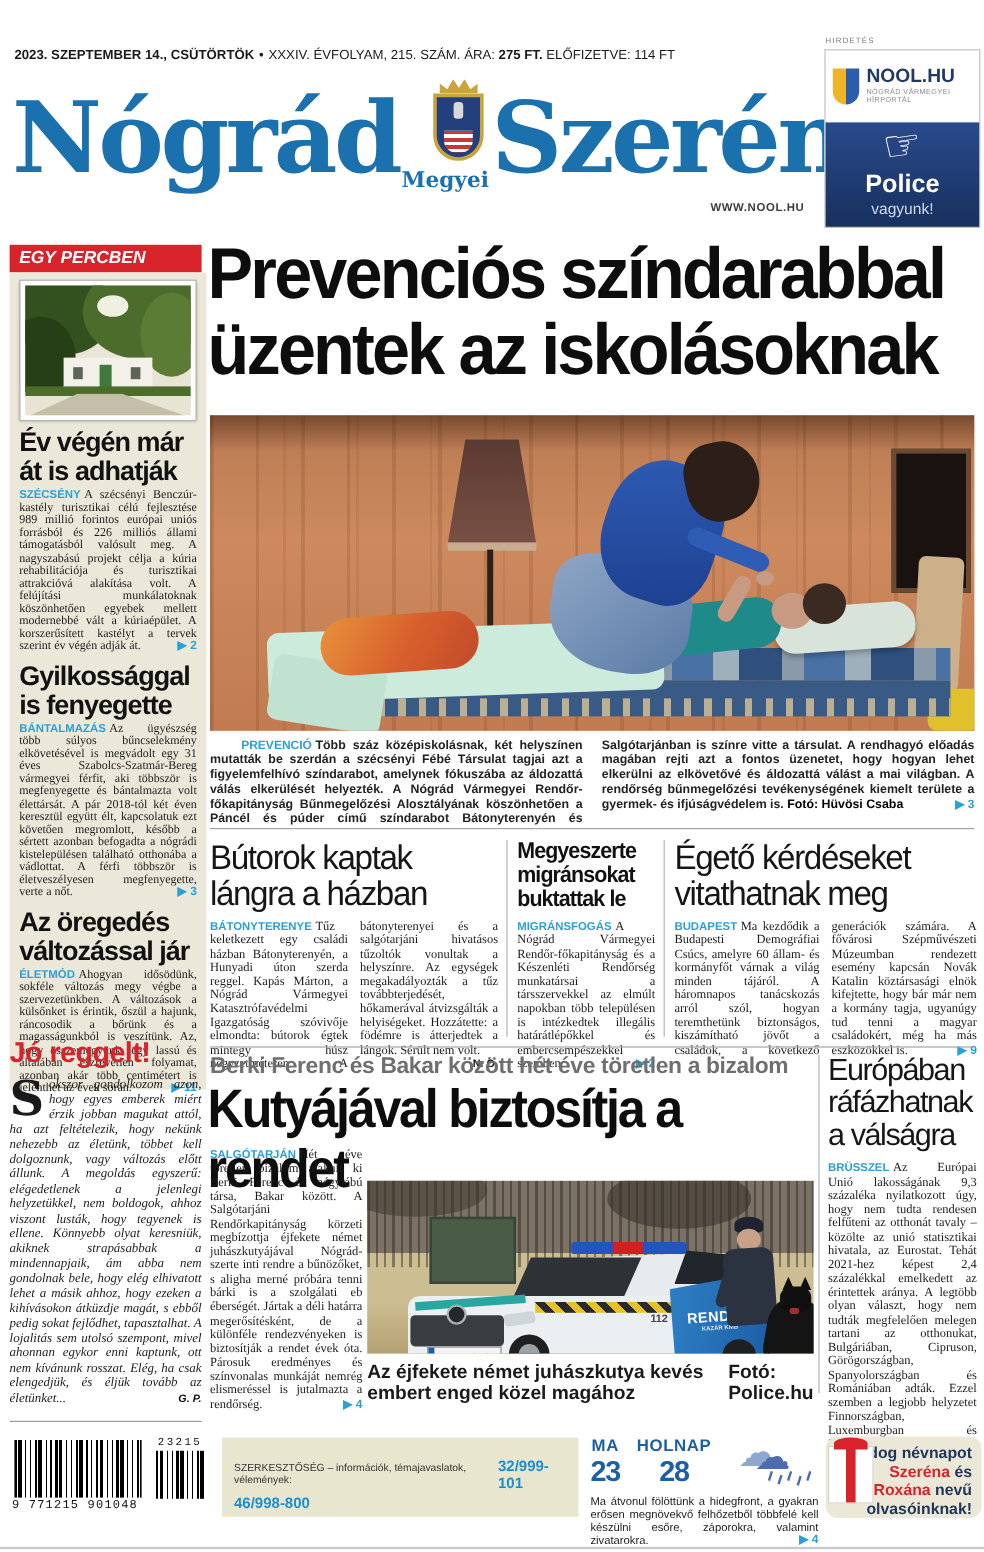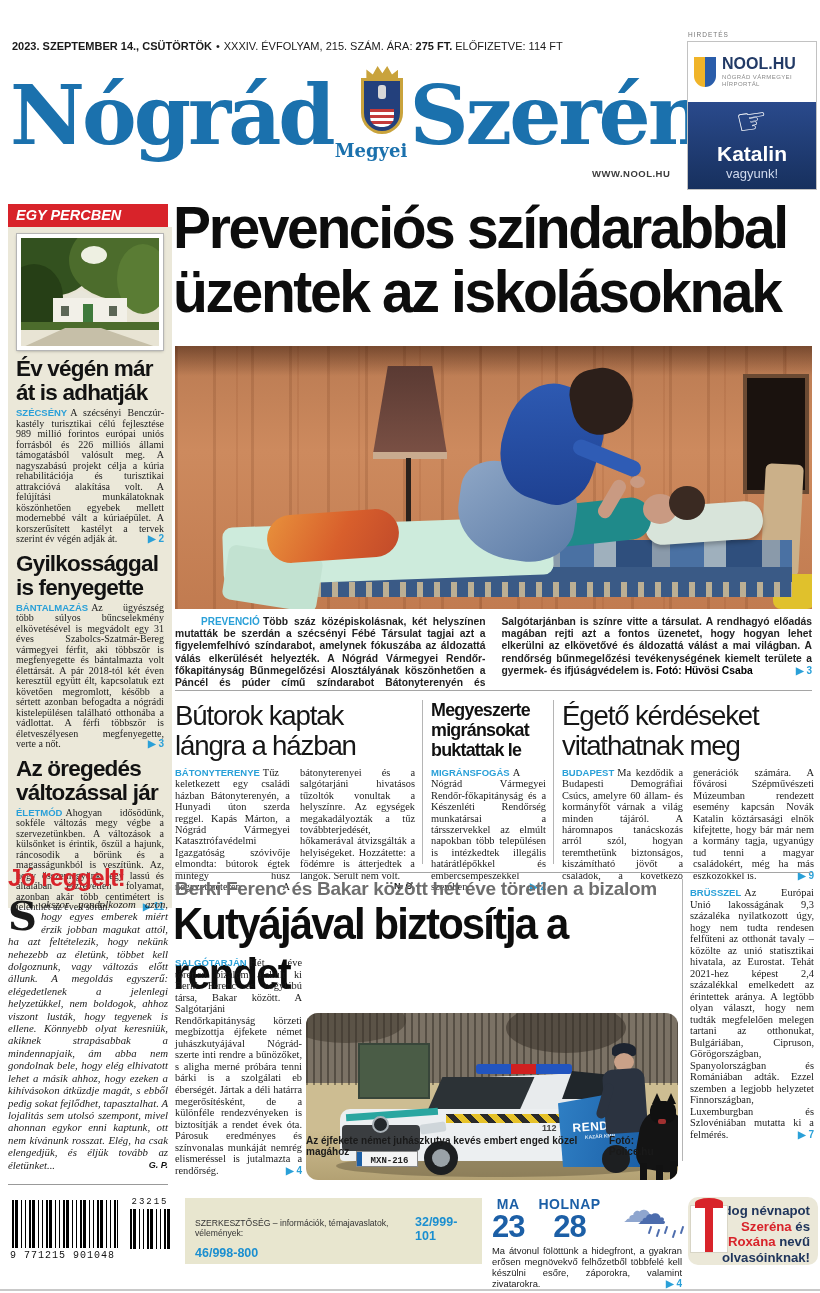--- a/index.html
+++ b/index.html
@@ -76,23 +76,23 @@
       transform:scaleX(.97);transform-origin:left top;}
   .mid-body{font-family:"Liberation Serif",serif;font-size:10.4px;line-height:11.4px;text-align:justify;color:#1b1b1b;margin-top:7px;}
   .two-col{column-count:2;column-gap:10px;}
   #mig-title{font-weight:bold;font-size:19px;line-height:20px;letter-spacing:-.8px;transform:scaleX(.94);transform-origin:left top;}
   
   #kicker{left:175px;top:878px;font-weight:bold;font-size:19px;color:#6f6f6f;letter-spacing:-.3px;}
   #dog-headline{left:173px;top:899px;width:560px;font-weight:bold;font-size:45px;line-height:50px;
       letter-spacing:-2px;color:#0d0d0d;transform:scaleX(.93);transform-origin:left top;}
   #dog-body{left:175px;top:957px;width:127px;font-family:"Liberation Serif",serif;font-size:10.4px;
       line-height:11.55px;text-align:justify;color:#1b1b1b;}
-  #photo-dog{left:306px;top:1013px;width:372px;height:167px;overflow:hidden;background:linear-gradient(180deg,#7b7265 0 42%,#cdbd92 42% 70%,#b3a173 100%);border-radius:12px;}
+  #photo-dog{left:306px;top:984px;width:372px;height:144px;overflow:hidden;background:linear-gradient(180deg,#7b7265 0 42%,#cdbd92 42% 70%,#b3a173 100%);}
   #dog-caption{left:306px;top:1135px;width:372px;display:flex;justify-content:space-between;
-      font-weight:bold;font-size:10px;color:#1a1a1a;}
+      font-weight:bold;font-size:16px;color:#1a1a1a;}
   
   #eu-col{left:690px;top:879px;width:124px;}
   #eu-title{font-weight:normal;font-size:25.5px;line-height:27px;letter-spacing:-1.2px;color:#161616;}
   #eu-body{font-family:"Liberation Serif",serif;font-size:10.4px;line-height:11.5px;text-align:justify;color:#1b1b1b;margin-top:8px;}
   
   .barcode{background:repeating-linear-gradient(90deg,#000 0 2px,#fff 2px 3px,#000 3px 6px,#fff 6px 9px,#000 9px 10px,#fff 10px 13px,#000 13px 14px,#fff 14px 17px);}
   #bc1{left:12px;top:1200px;width:106px;height:48px;}
   #bc1-num{left:10px;top:1250px;width:110px;font-family:"Liberation Mono",monospace;font-size:10px;letter-spacing:1px;color:#111;}
   #bc2{left:130px;top:1209px;width:40px;height:40px;}
   #bc2-num{left:128px;top:1197px;width:44px;text-align:center;font-family:"Liberation Mono",monospace;font-size:9px;letter-spacing:2px;color:#111;}
@@ -101,21 +101,21 @@
   #edit-title{font-size:15px;font-weight:bold;color:#222;}
   #edit-email-label{font-size:8.5px;font-weight:bold;color:#222;}
   #edit-email{font-size:10px;font-weight:bold;color:#1b8fd0;}
   .edit-row{display:flex;justify-content:space-between;align-items:baseline;margin-top:3px;}
   .edit-row .lbl{font-size:8.6px;color:#333;}
   .edit-row .val{font-size:12.5px;font-weight:bold;color:#1b8fd0;}
   #weather{left:492px;top:1196px;width:190px;}
   #w-temps{display:flex;gap:14px;align-items:flex-start;}
   .w-block{text-align:center;}
   .w-label{font-size:14px;font-weight:bold;color:#1c5fa6;letter-spacing:.5px;}
-  .w-temp{font-size:31px;font-weight:bold;color:#1c5fa6;line-height:29px;letter-spacing:-1px;}
+  .w-temp{font-size:24px;font-weight:bold;color:#1c5fa6;line-height:29px;letter-spacing:-1px;}
   #w-icon{position:relative;width:64px;height:42px;margin-left:8px;}
   #w-icon .c1{position:absolute;left:0;top:-6px;font-size:34px;color:#8fa6cf;}
   #w-icon .c2{position:absolute;left:14px;top:0;font-size:30px;color:#4c6cad;}
   .rain{position:absolute;width:2px;height:8px;background:#4c6cad;transform:rotate(18deg);}
   #w-text{margin-top:4px;font-size:9.4px;line-height:11px;color:#222;text-align:justify;}
   #nameday{left:688px;top:1197px;width:130px;height:68px;background:#ebe8d8;border-radius:10px;
       text-align:right;padding:6px 8px 0 0;box-sizing:border-box;position:relative;}
   #nameday .nd-line{font-size:13.2px;line-height:15.5px;font-weight:bold;color:#20365c;}
   #nameday .red{color:#d8232a;}
   #gift{position:absolute;left:2px;top:8px;width:36px;height:46px;background:#fff;border:1px solid #d8d5c6;}
@@ -157,21 +157,21 @@
     <div id="ad-top">
       <div id="ad-shield"></div>
       <div>
         <div id="ad-brand">NOOL.HU</div>
         <div id="ad-sub"><span>NÓGRÁD VÁRMEGYEI</span><br>
         <span>HÍRPORTÁL</span></div>
       </div>
     </div>
     <div id="ad-bottom">
       <div id="hand-icon">☞</div>
-      <div id="ad-slogan1">Katalin</div>
+      <div id="ad-slogan1">Police</div>
       <div id="ad-slogan2">vagyunk!</div>
     </div>
   </div>
 
   <div class="abs" id="side-banner">EGY PERCBEN</div>
   <div class="abs" id="side-box">
     <div id="side-photo">
       <div class="blob" style="left:-12px;top:-14px;width:86px;height:72px;background:#33511f;"></div>
       <div class="blob" style="left:48px;top:-18px;width:104px;height:80px;background:#4c6c2c;"></div>
       <div class="blob" style="left:-16px;top:26px;width:58px;height:66px;background:#263f16;"></div>
@@ -300,20 +300,21 @@
   </div>
 
   <div class="abs" id="dog-caption">
     <span>Az éjfekete német juhászkutya kevés embert enged közel magához</span>
     <span>Fotó: Police.hu</span>
   </div>
 
   <div class="abs vr" style="left:682px;top:879px;height:282px;"></div>
 
   <div class="abs" id="eu-col">
+    <div id="eu-title">Európában ráfázhatnak a válságra</div>
     <div id="eu-body"><span class="tag">BRÜSSZEL</span><span>Az Európai Unió lakosságának 9,3 százaléka nyilatkozott úgy, hogy nem tudta rendesen felfűteni az otthonát tavaly – közölte az unió statisztikai hivatala, az Eurostat. Tehát 2021-hez képest 2,4 százalékkal emelkedett az érintettek aránya. A legtöbb olyan választ, hogy nem tudták megfelelően melegen tartani az otthonukat, Bulgáriában, Cipruson, Görögországban, Spanyolországban és Romániában adták. Ezzel szemben a legjobb helyzetet Finnországban, Luxemburgban és Szlovéniában mutatta ki a felmérés.</span><span class="pg">7</span></div>
   </div>
 
   <div class="abs barcode" id="bc1"></div>
   <div class="abs" id="bc1-num">9 771215 901048</div>
   <div class="abs" id="bc2-num">23215</div>
   <div class="abs barcode" id="bc2"></div>
 
   <div class="abs" id="edit-box">
     <div class="edit-row" style="margin-top:9px;">

